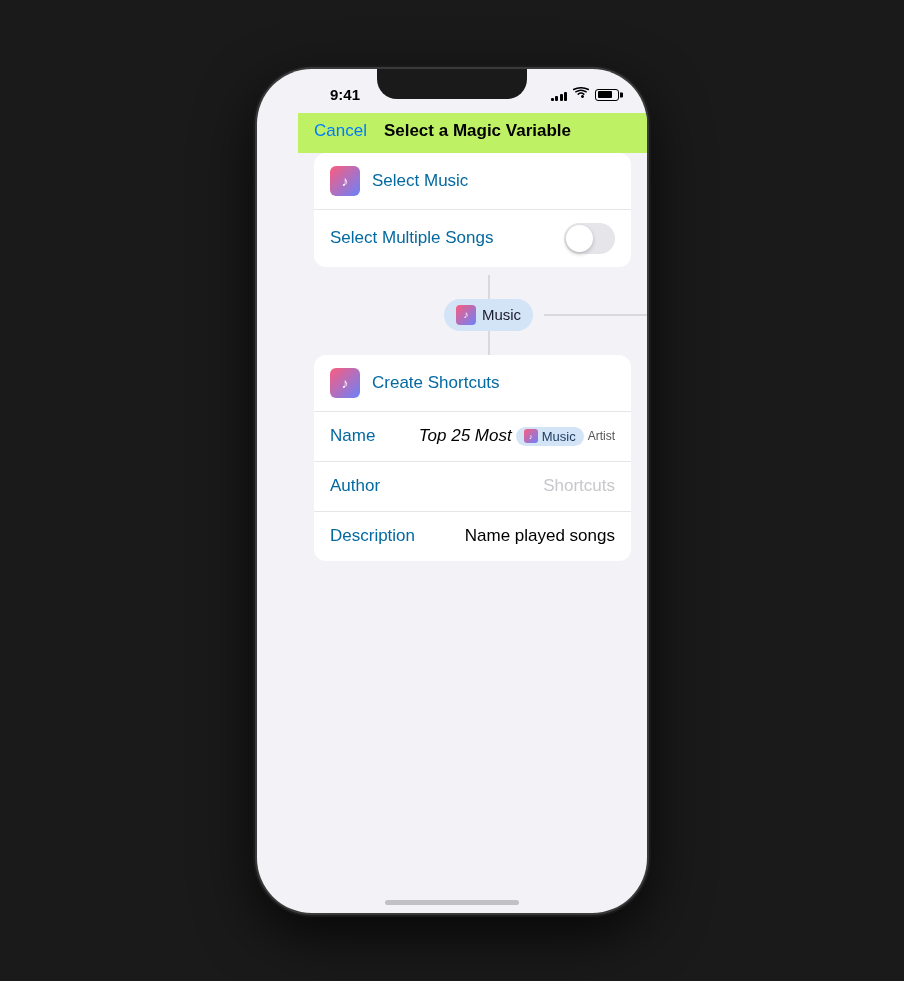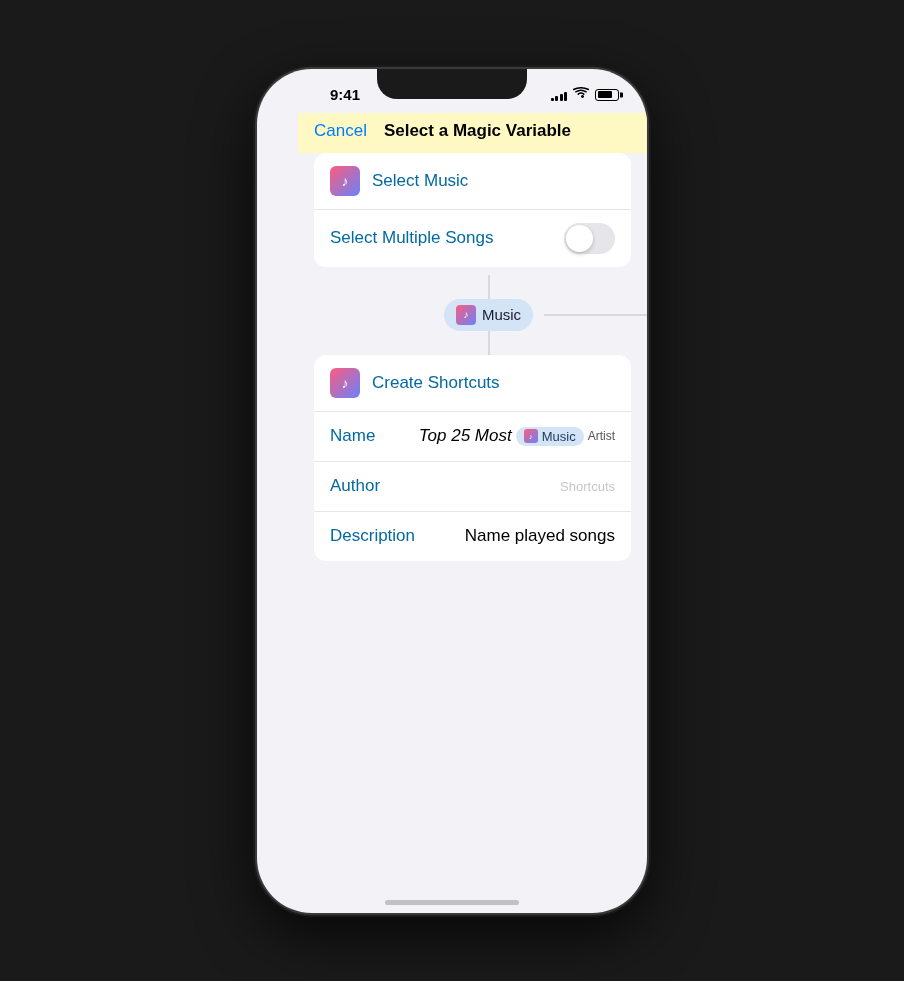--- a/index.html
+++ b/index.html
@@ -107,21 +107,21 @@
       width: 75%;
       background: #000;
       border-radius: 1px;
     }
 
     
     .nav-bar {
       display: flex;
       align-items: center;
       padding: 8px 16px 12px;
-      background: #fef9c3;
+      background: #bef264;
     }
 
     .cancel-btn {
       color: #007aff;
       font-size: 17px;
       font-weight: 400;
       cursor: pointer;
       min-width: 60px;
     }
 
@@ -292,21 +292,21 @@
       color: #1a3a5c;
       font-weight: 500;
     }
 
     .plain-tag {
       font-size: 12px;
       color: #555;
     }
 
     .placeholder-text {
-      font-size: 13px;
+      font-size: 17px;
       color: #c7c7cc;
     }
 
     .row-value {
       font-size: 17px;
       color: #000;
       text-align: right;
     }
 
     

